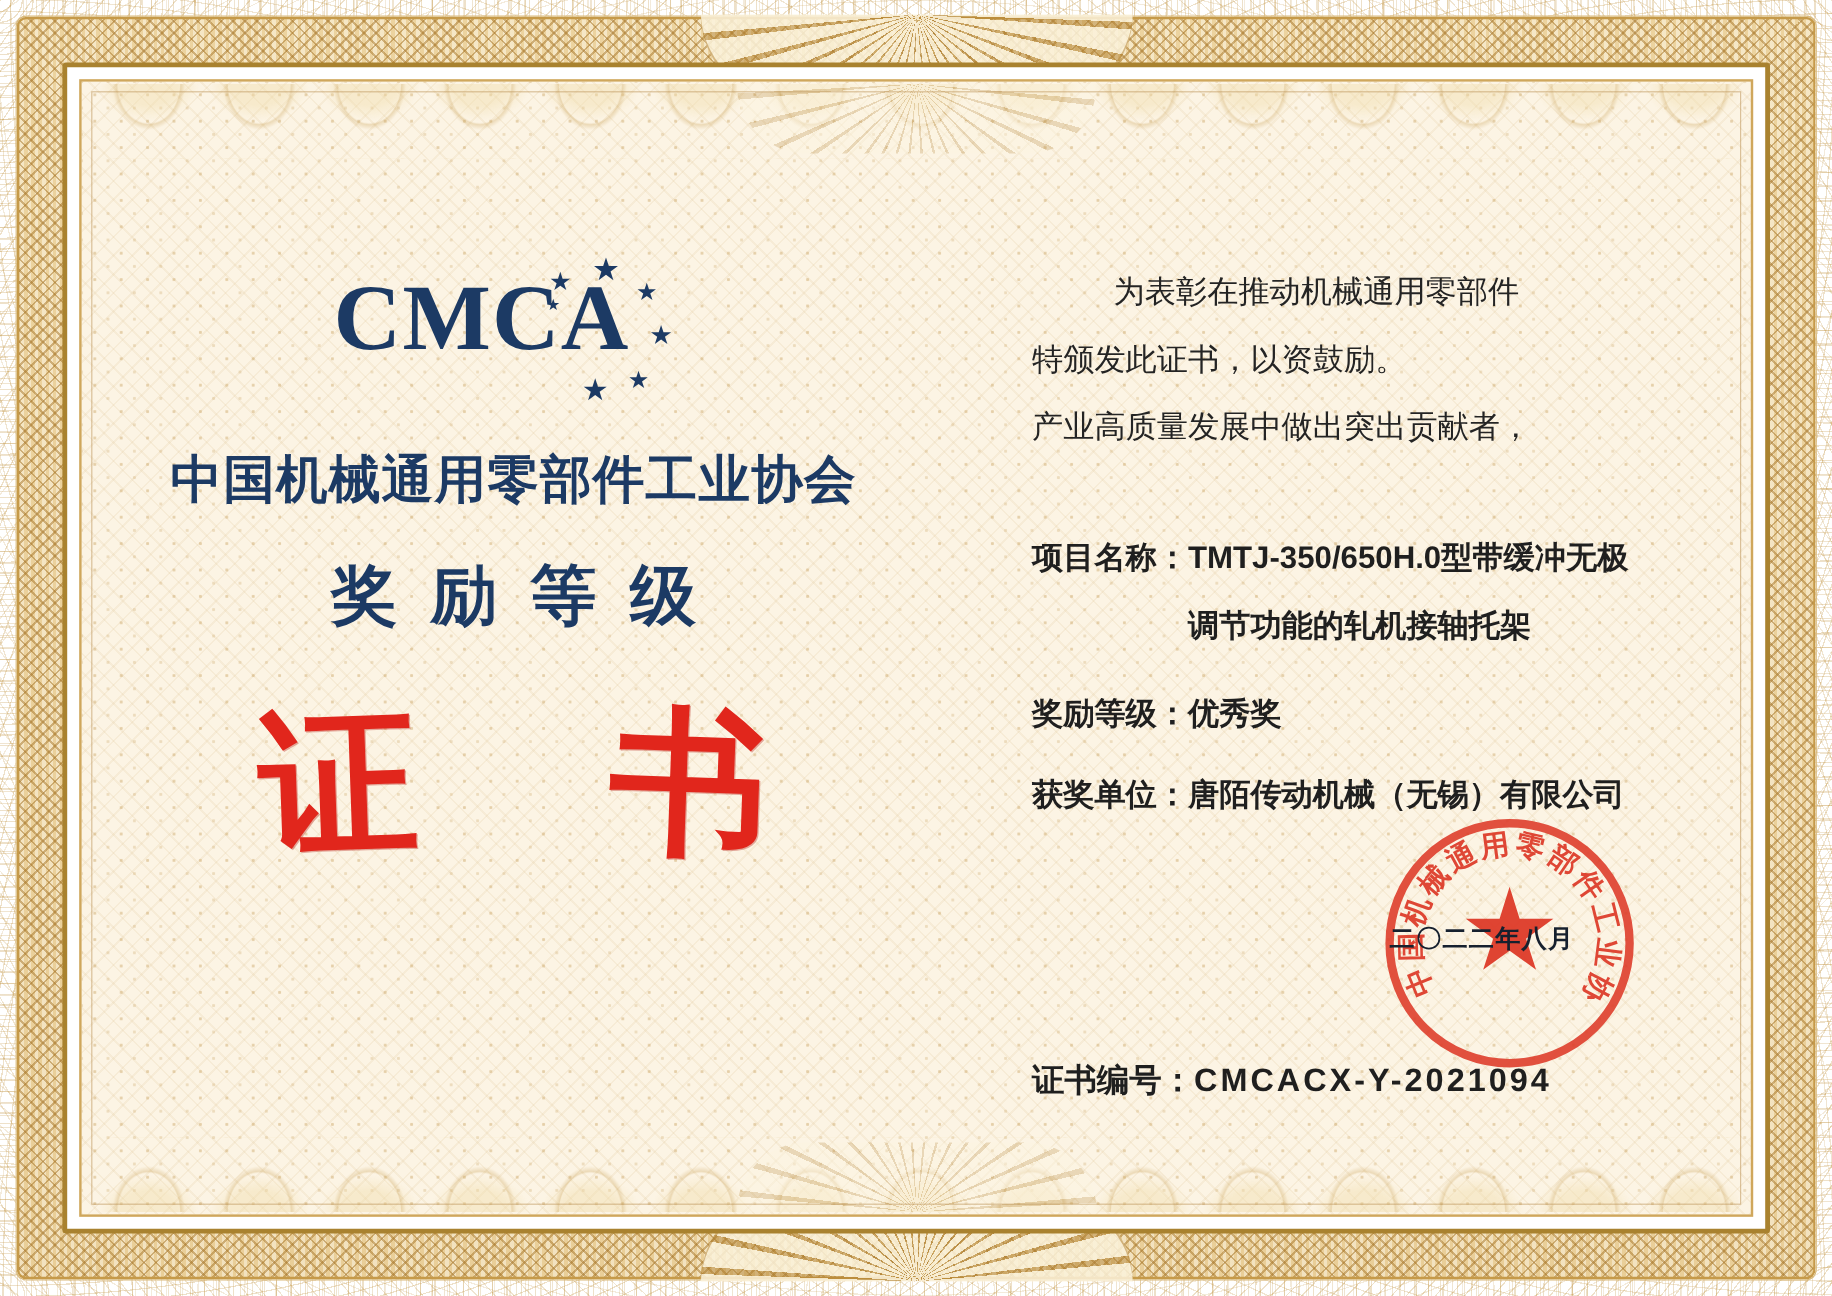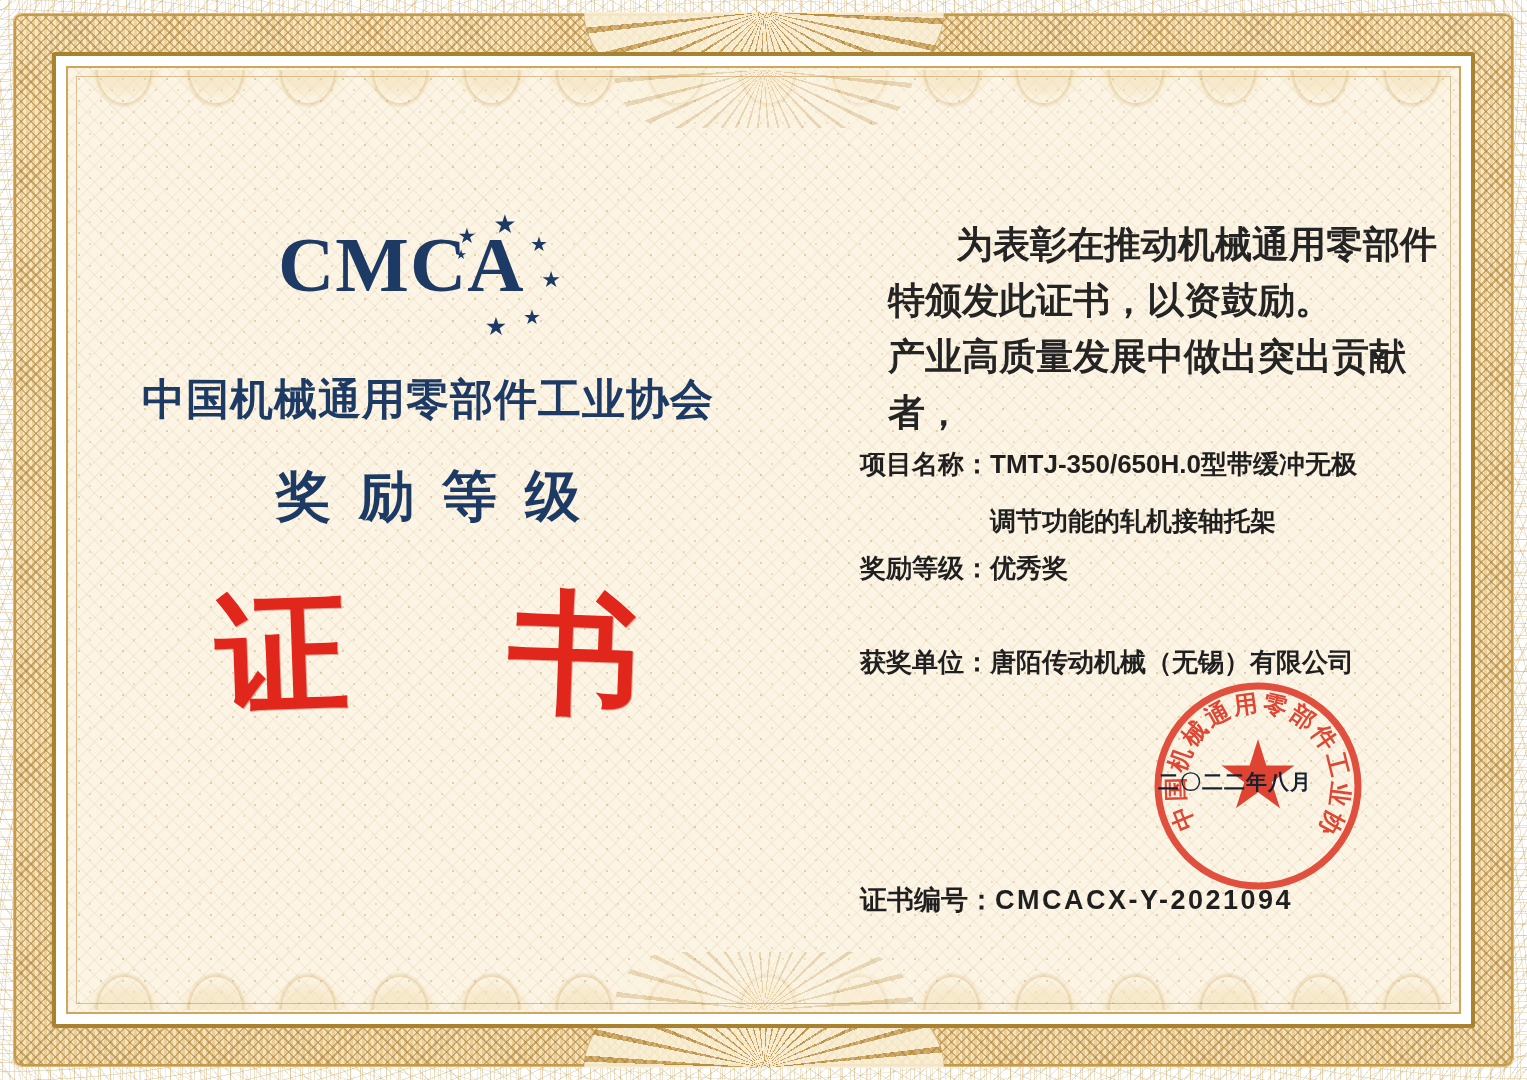--- a/index.html
+++ b/index.html
@@ -73,27 +73,27 @@
     justify-content:center;gap:160px;}
   .cert-char{font-family:"DejaVu Serif",serif;font-weight:bold;font-size:132px;line-height:1.1;
     color:#e1261c;text-shadow:1px 1px 0 rgba(180,30,20,.35);}
   .cert-char:first-child{transform:rotate(-2deg);}
   .cert-char:last-child{transform:rotate(2deg);}
   .year-line{position:absolute;left:55px;top:760px;width:610px;text-align:center;
     font-size:40px;font-weight:bold;letter-spacing:3px;}
 
   
   .citation{position:absolute;left:792px;top:148px;width:562px;
-    font-family:"DejaVu Serif","Liberation Serif",serif;font-weight:bold;
-    font-size:37px;line-height:56px;color:#242424;margin-left:28px;}
+    font-family:"DejaVu Serif","Liberation Serif",serif;font-weight:normal;
+    font-size:26px;line-height:56px;color:#242424;}
   .citation .indent{text-indent:68px;}
   .field{position:absolute;left:792px;display:flex;align-items:flex-start;
     font-size:26px;font-weight:bold;color:#1f1f1f;line-height:1.25;white-space:nowrap;}
   .f-project{top:380px;}
-  .f-level{top:484px;}
+  .f-level{top:510px;}
   .f-winner{top:578px;}
   .f-certno{top:816px;font-size:27px;}
   .field .lbl{flex:0 0 auto;}
   .val2{display:flex;flex-direction:column;gap:24px;}
   .certno-val{letter-spacing:2.5px;}
 
   
   .seal{position:absolute;left:1080px;top:608px;width:220px;height:220px;z-index:2;opacity:.93;}
   .seal-star{position:absolute;left:1152px;top:671px;width:76px;height:76px;z-index:3;
     background:#dd3a28;opacity:.95;

